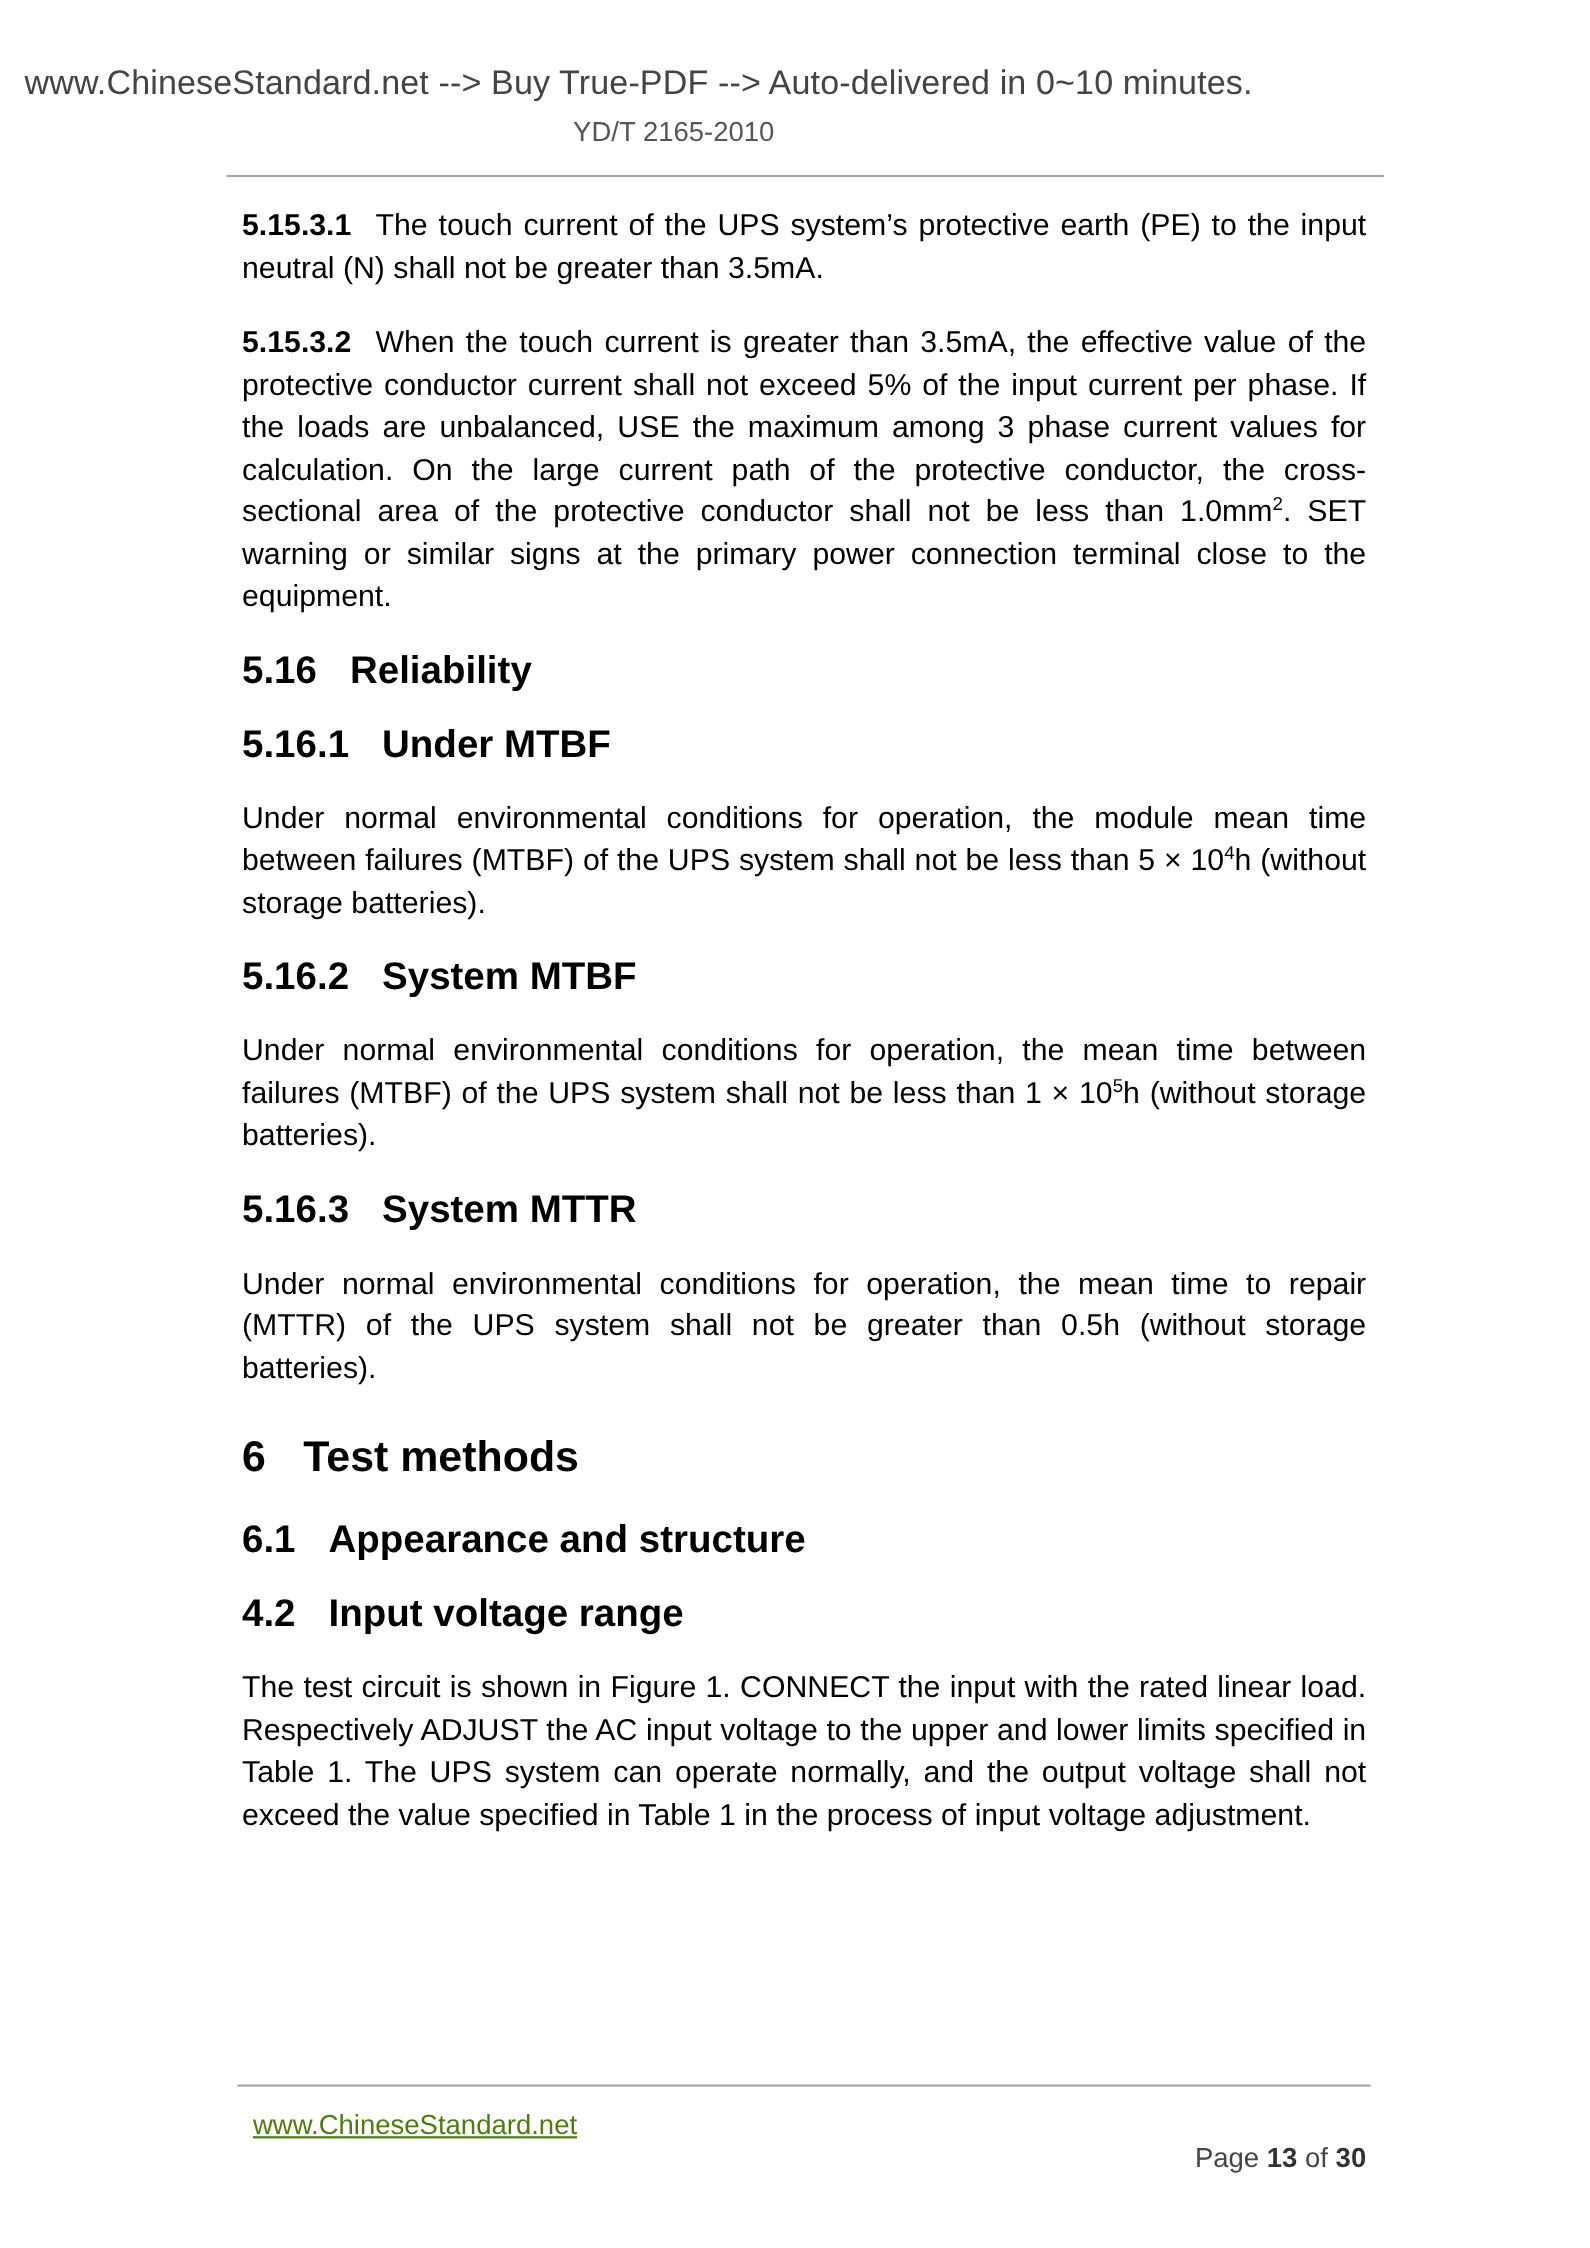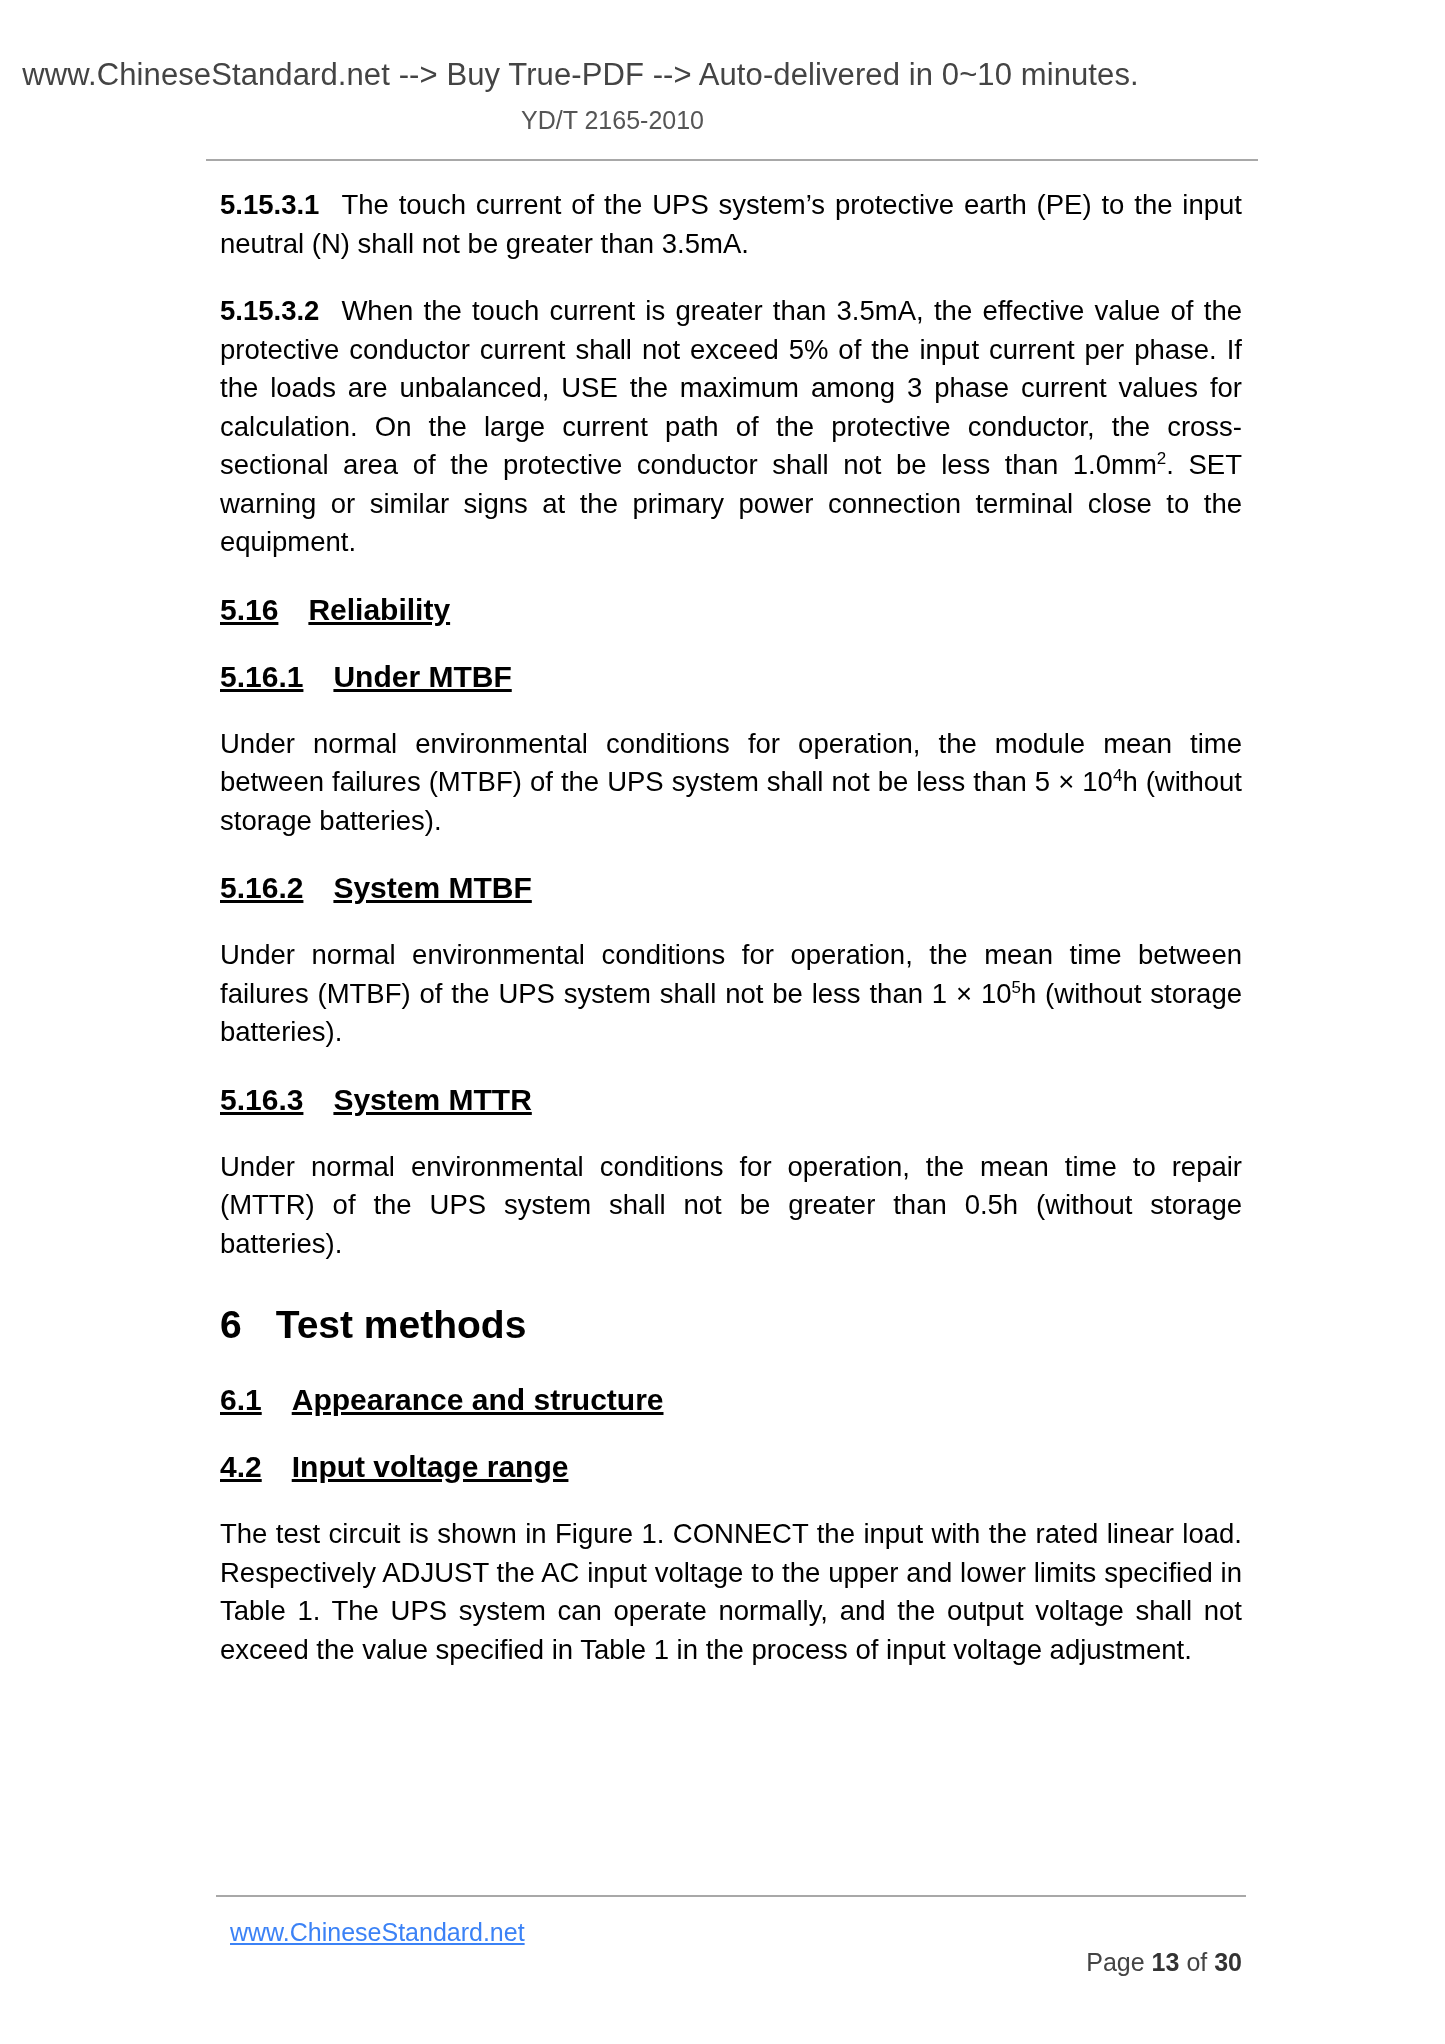--- a/index.html
+++ b/index.html
@@ -6,27 +6,27 @@
   body { width: 1445px; height: 2044px; position: relative; overflow: hidden;
          font-family: "Liberation Sans", sans-serif; color: #000; }
   .hdr1 { position: absolute; top: 57px; left: 0; width: 1161px; text-align: center;
           font-size: 31px; color: #444; letter-spacing: 0.1px; }
   .hdr2 { position: absolute; top: 106px; left: 0; width: 1225px; text-align: center;
           font-size: 25px; color: #555; }
   .rule-top { position: absolute; top: 159px; left: 206px; width: 1052px; height: 2px; background: #a8a8a8; }
   .content { position: absolute; top: 186px; left: 220px; width: 1022px; }
   .para { font-size: 27.5px; line-height: 38.5px; text-align: justify; margin: 0 0 29px 0; }
   .num { font-weight: bold; margin-right: 22px; }
-  .h2 { font-size: 30px; line-height: 38px; font-weight: bold; margin: 0 0 29px 0; text-decoration: underline; }
+  .h2 { font-size: 35px; line-height: 38px; font-weight: bold; margin: 0 0 29px 0; }
   .h2 .hnum { margin-right: 30px; }
   .h1 { font-size: 39px; line-height: 48px; font-weight: bold; margin: 38px 0 32px 0; }
   .h1 .hnum { margin-right: 34px; }
   sup { font-size: 17px; line-height: 0; vertical-align: super; }
   .rule-bot { position: absolute; top: 1895px; left: 216px; width: 1030px; height: 2px; background: #a8a8a8; }
-  .foot-left { position: absolute; top: 1918px; left: 230px; font-size: 25px; color: #3b82f6;
+  .foot-left { position: absolute; top: 1918px; left: 230px; font-size: 25px; color: #4d7c0f;
                text-decoration: underline; }
   .foot-right { position: absolute; top: 1948px; right: 203px; font-size: 25px; color: #444; }
   .foot-right b { color: #333; }
 </style>
 </head>
 <body>
 
 <div class="hdr1">www.ChineseStandard.net --&gt; Buy True-PDF --&gt; Auto-delivered in 0~10 minutes.</div>
 <div class="hdr2">YD/T 2165-2010</div>
 <div class="rule-top"></div>

